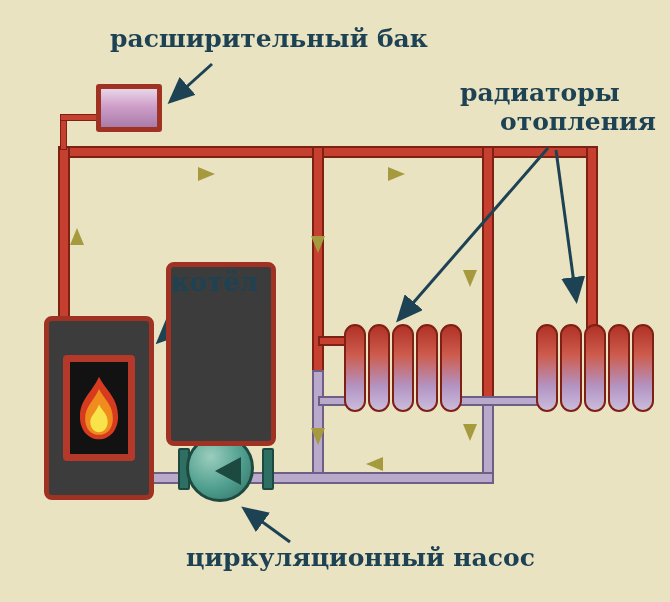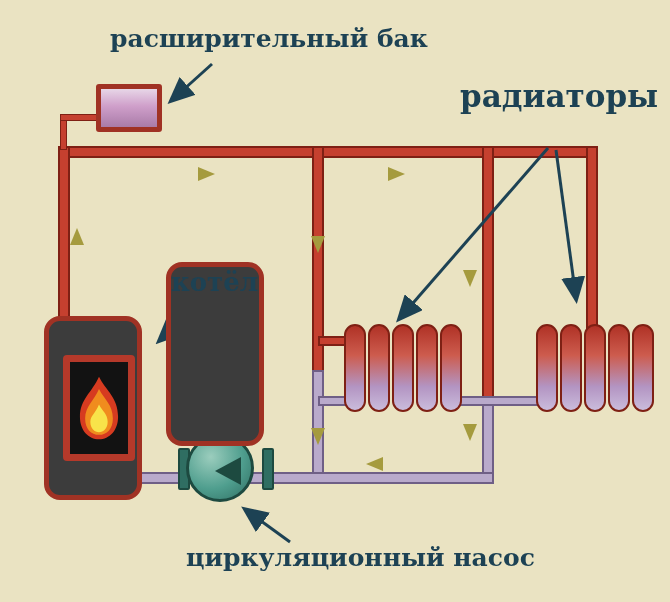--- a/index.html
+++ b/index.html
@@ -30,25 +30,25 @@
     position: absolute; left: 96px; top: 84px; width: 66px; height: 48px;
     box-sizing: border-box;
     border: 5px solid var(--c-boiler-border, #a03224);
     border-radius: 3px;
     background: linear-gradient(180deg, #e7d6e7 0%, var(--c-tank-fill,#cf9fca) 45%, #a97ba8 100%);
     z-index: 3;
   }
 
   
   .boiler {
-    position: absolute; left: 44px; top: 316px; width: 98px; height: 184px;
+    position: absolute; left: 44px; top: 316px; width: 110px; height: 184px;
     box-sizing: border-box;
     background: var(--c-boiler-body, #3c3c3c);
     border: 5px solid var(--c-boiler-border, #a03224);
-    border-radius: 16px;
+    border-radius: 8px;
     z-index: 3;
   }
   .firebox {
     position: absolute; left: 14px; top: 34px; width: 72px; height: 106px;
     box-sizing: border-box;
     background: #121212;
     border: 7px solid var(--c-firebox-border, #b5392a);
     border-radius: 4px;
     display: flex; align-items: center; justify-content: center;
   }
@@ -111,21 +111,21 @@
   #arrowhead path { fill: var(--c-annotation, #1d4254); }
 
   .label {
     position: absolute; z-index: 7;
     font-family: "DejaVu Serif", serif;
     font-weight: bold;
     color: var(--c-annotation, #1d4254);
     white-space: nowrap;
   }
   .label.expansion { left: 110px; top: 24px;  font-size: 25px; }
-  .label.rad-1     { left: 460px; top: 78px;  font-size: 31px; }
+  .label.rad-1     { left: 460px; top: 78px;  font-size: 25px; }
   .label.rad-2     { left: 500px; top: 107px; font-size: 25px; }
   .label.boiler    { left: 166px; top: 262px; font-size: 26px; }
   .label.pump      { left: 186px; top: 543px; font-size: 25px; }
 </style>
 </head>
 <body>
 
 <div class="canvas">
 
   <div class="pipe hot" style="left:58px;  top:146px; width:540px; height:12px;"></div>
@@ -195,16 +195,17 @@
     </defs>
     <line x1="212" y1="64" x2="172" y2="100" marker-end="url(#arrowhead)"></line>
     <line x1="198" y1="304" x2="160" y2="340" marker-end="url(#arrowhead)"></line>
     <line x1="290" y1="542" x2="246" y2="510" marker-end="url(#arrowhead)"></line>
     <line x1="548" y1="148" x2="400" y2="318" marker-end="url(#arrowhead)"></line>
     <line x1="556" y1="150" x2="576" y2="298" marker-end="url(#arrowhead)"></line>
   </svg>
 
   <div class="label expansion">расширительный бак</div>
   <div class="label rad-1">радиаторы</div>
+  <div class="label rad-2">отопления</div>
   <div class="label boiler">котёл</div>
   <div class="label pump">циркуляционный насос</div>
 
 </div>
 
 </body></html>

